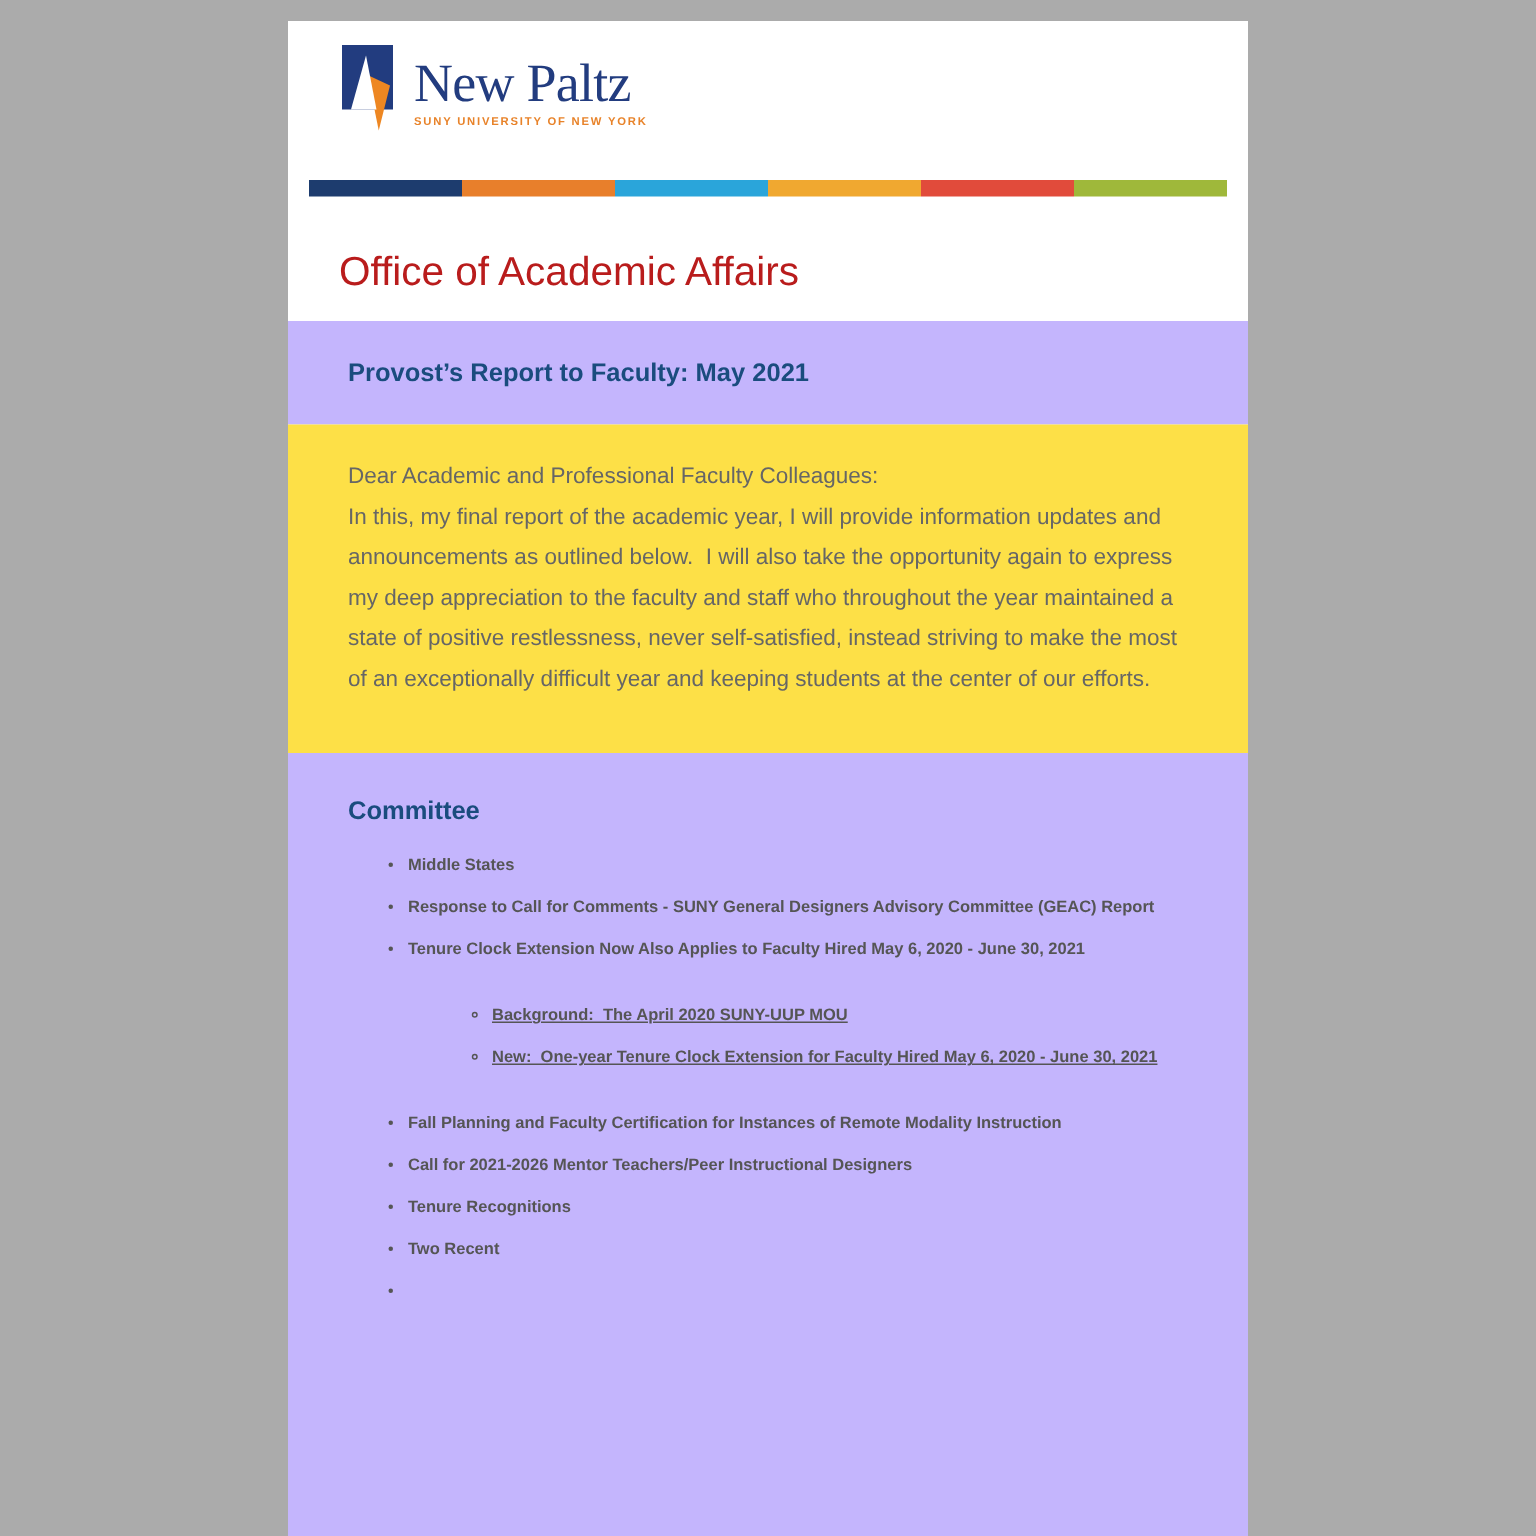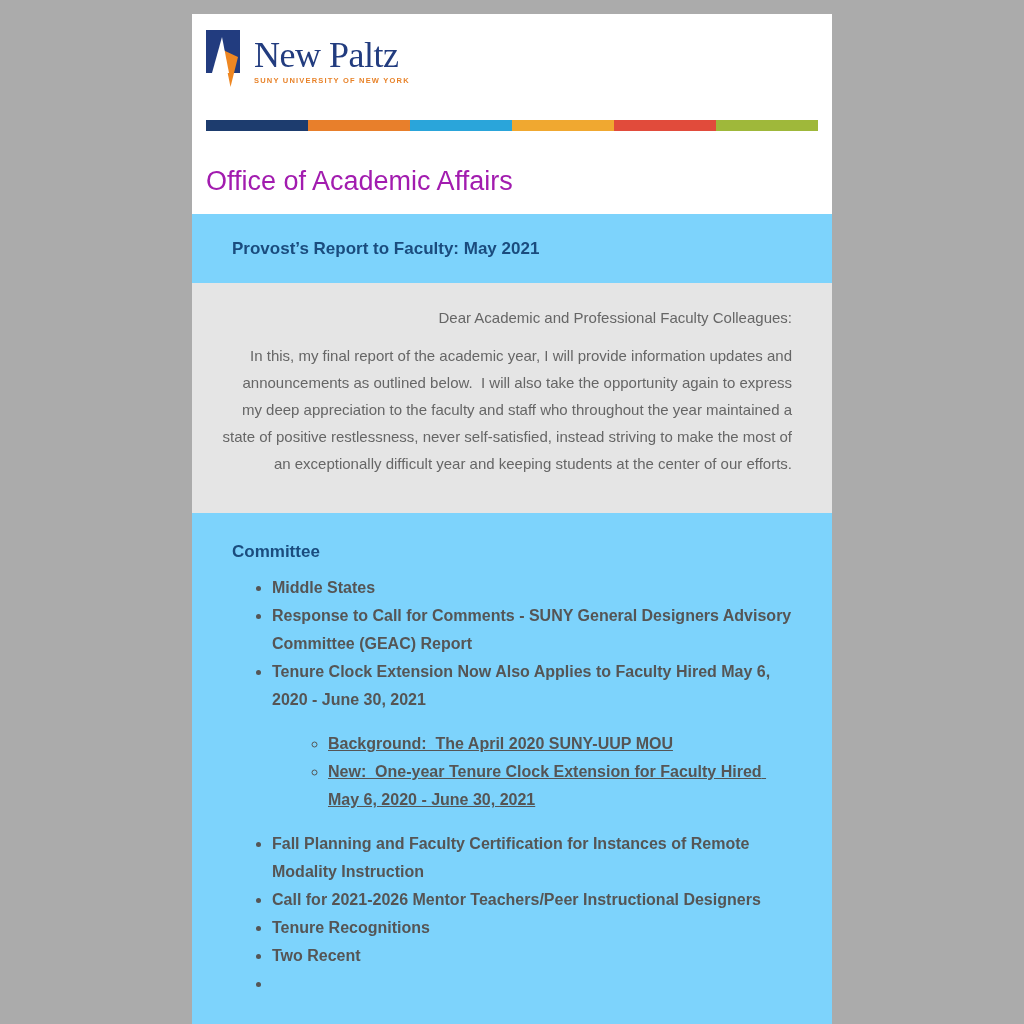--- a/index.html
+++ b/index.html
@@ -16,20 +16,21 @@
     min-height: calc(1024px - 14px);
     display: flex;
     flex-direction: column;
   }
   
   .logo-row {
     display: flex;
     align-items: flex-start;
     padding: 16px 14px 0 14px;
     height: 92px;
+    margin-left: 22px;
   }
   .logo-mark { flex: 0 0 auto; display: block; }
   .logo-text { margin-left: 12px; padding-top: 7px; }
   .wordmark {
     font-family: "Liberation Serif", "DejaVu Serif", serif;
     font-size: 36px;
     line-height: 1.0;
     letter-spacing: -0.5px;
     color: #223c7f;
   }
@@ -44,51 +45,52 @@
   .stripe {
     display: flex;
     height: 11px;
     margin: 14px 14px 0 14px;
   }
   .stripe-seg { flex: 1 1 0; height: 100%; }
   
   .page-title {
     font-size: 27px;
     font-weight: 400;
-    color: #a21caf;
+    color: #b91c1c;
     padding: 34px 2px 17px 14px;
     line-height: 1.2;
+    margin-left: 20px;
   }
   
-  .band { background: #7dd3fc; }
+  .band { background: #c4b5fd; }
   .report-band { padding: 22px 40px; }
   .band h2 {
     font-size: 17px;
     font-weight: bold;
     color: #1a4c7e;
     line-height: 25px;
   }
   
-  .body-section { padding: 21px 40px 36px 28px; background: #e5e5e5; text-align: right; }
+  .body-section { padding: 21px 40px 36px 40px; background: #fde047; }
   .para {
     font-size: 15px;
     line-height: 27px;
     color: #666666;
     white-space: pre-wrap;
   }
-  .para + .para { margin-top: 11px; }
+  .para + .para { }
   
   .contents-band { padding: 26px 40px 0 40px; flex: 1 1 auto; }
   ul.toc {
     margin: 10px 0 0 0;
     padding-left: 40px;
     list-style: disc outside;
   }
   ul.toc li {
-    font-size: 16px;
+    font-size: 11px;
     font-weight: bold;
     line-height: 28px;
     color: #555555;
     white-space: pre-wrap;
   }
   ul.toc-sub {
     margin: 16px;
     padding-left: 40px;
     list-style: circle outside;
   }

